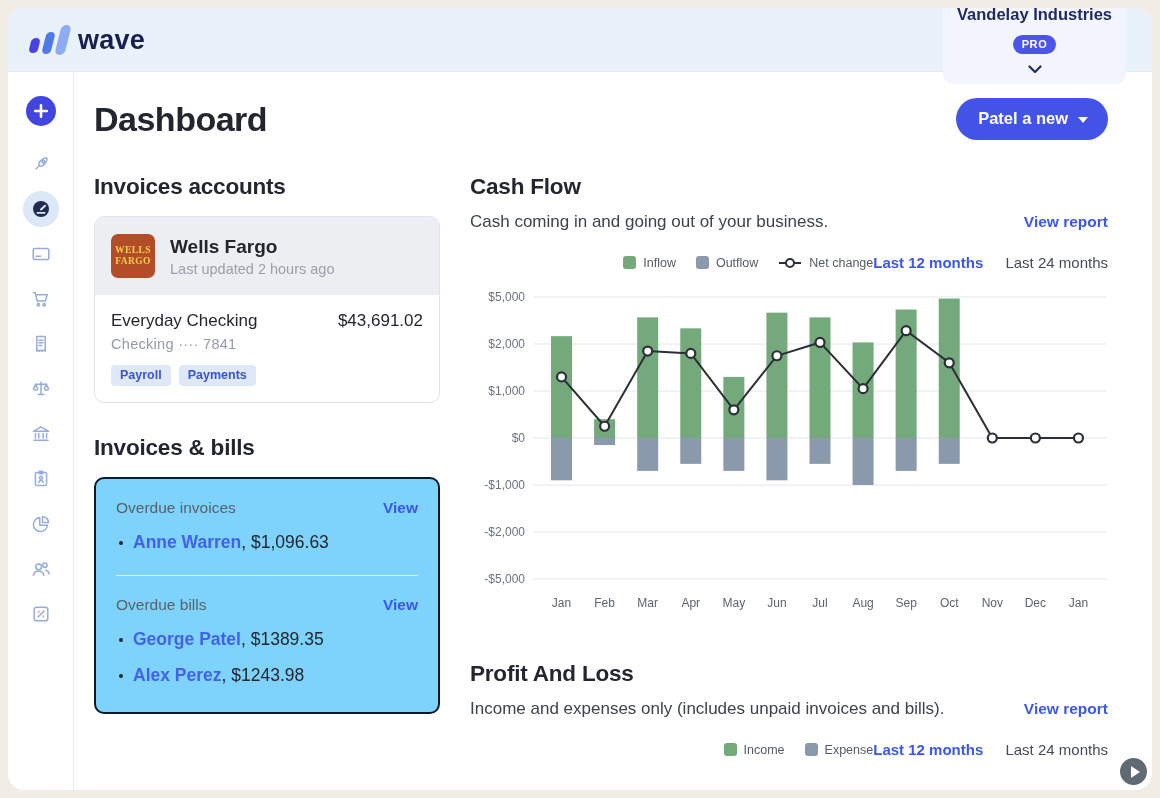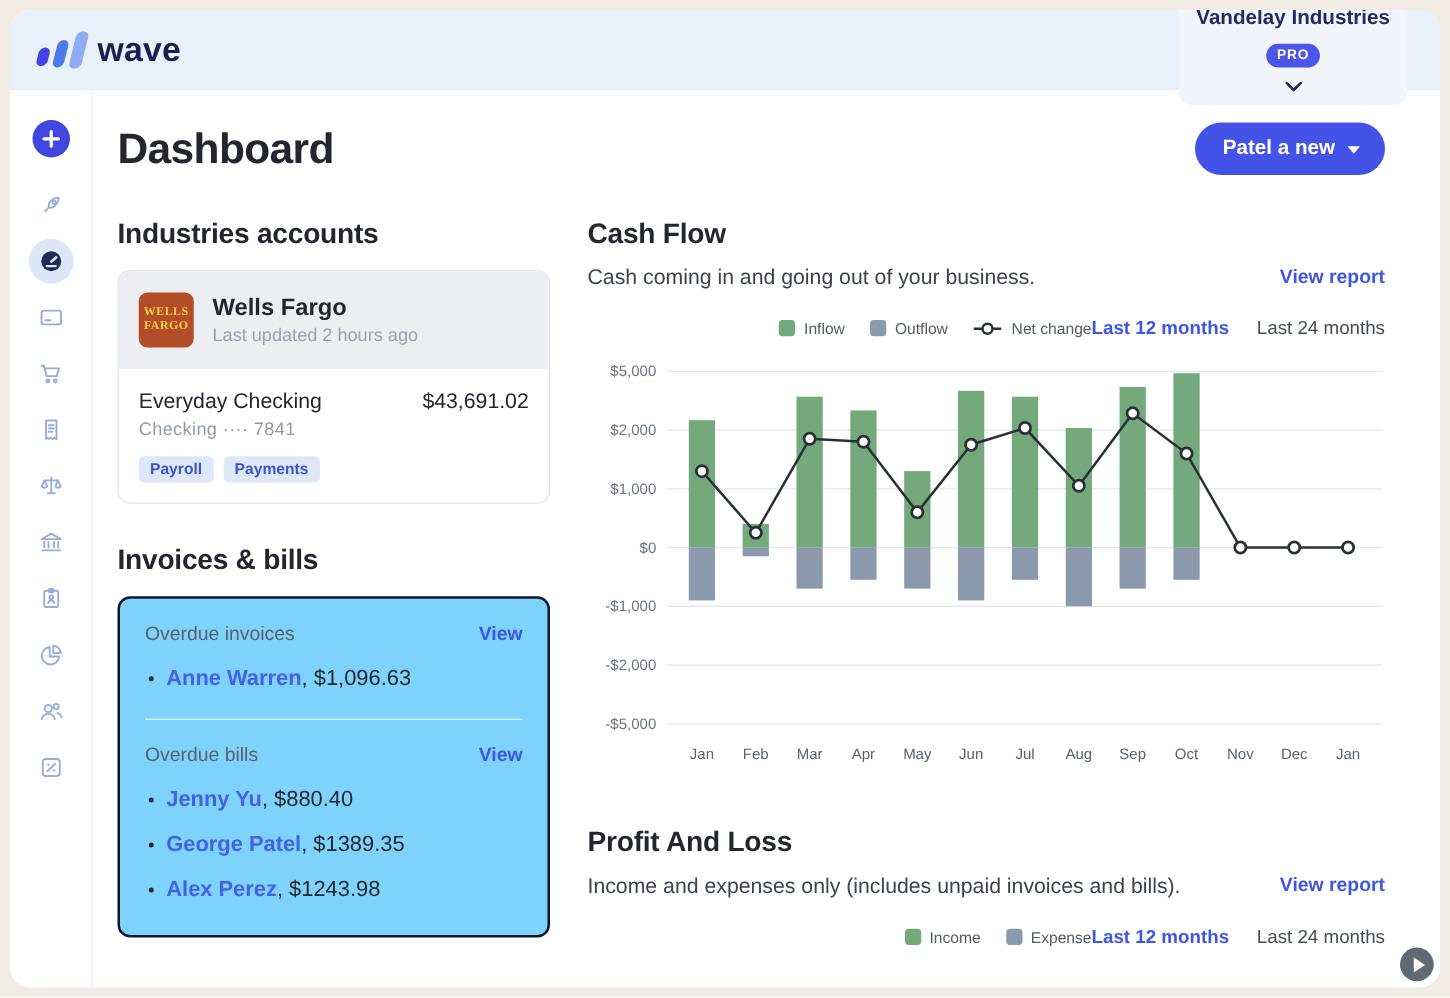--- a/index.html
+++ b/index.html
@@ -262,21 +262,21 @@
         <h1>Dashboard</h1>
         <button class="create-btn">
           <span>Patel a new</span>
           <span class="caret"></span>
         </button>
       </div>
 
       <div class="columns">
 
         <div class="col-left">
-          <h2>Industries accounts</h2>
+          <h2>Invoices accounts</h2>
 
           <div class="acct-card">
             <div class="acct-head">
               <div class="wf-logo">
                 <span>WELLS</span>
                 <span>FARGO</span>
               </div>
               <div>
                 <div class="acct-bank">Wells Fargo</div>
                 <div class="acct-updated">Last updated 2 hours ago</div>
@@ -311,25 +311,20 @@
                   </li>
                 </ul>
             </div>
             <hr>
             <div class="group">
               <div class="group-head">
                 <span>Overdue bills</span>
                 <a class="view-link">View</a>
               </div>
               <ul class="inv-list">
-                  <li>
-                    <span class="bullet"></span>
-                    <a class="inv-name">Jenny Yu</a>
-                    <span>, $880.40</span>
-                  </li>
                   <li>
                     <span class="bullet"></span>
                     <a class="inv-name">George Patel</a>
                     <span>, $1389.35</span>
                   </li>
                   <li>
                     <span class="bullet"></span>
                     <a class="inv-name">Alex Perez</a>
                     <span>, $1243.98</span>
                   </li>

